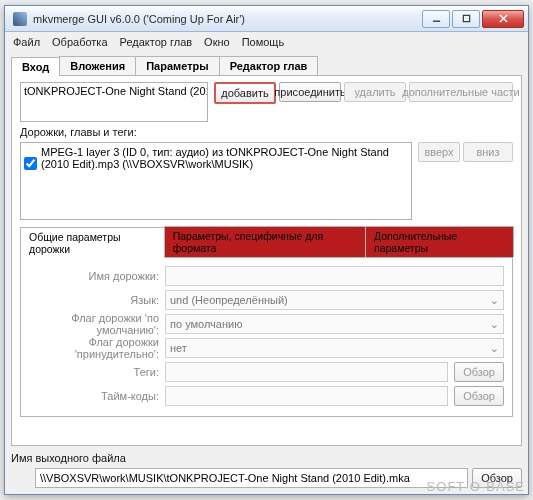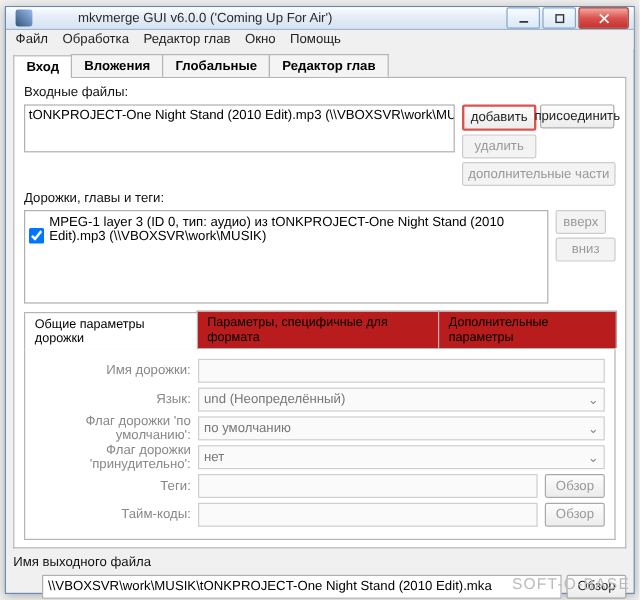--- a/index.html
+++ b/index.html
@@ -1,40 +1,40 @@
 <!DOCTYPE html>
 <html><head>
 <meta charset="utf-8">
 <style>
 * { box-sizing: border-box; margin: 0; padding: 0; font-family: "Segoe UI", Tahoma, sans-serif; font-size: 11px; }
 body { background: #eee; display: flex; align-items: center; justify-content: center; height: 500px; width: 533px; }
 .window { width: 525px; height: 490px; background: #f0f0f0; border: 1px solid #6a8ab0; box-shadow: 0 2px 8px rgba(0,0,0,.3); display: flex; flex-direction: column; }
 .titlebar { height: 26px; background: linear-gradient(#fdfeff,#e6eef8 40%,#d6e3f3); display: flex; align-items: center; padding: 0 4px 0 8px; border-bottom: 1px solid #9db6d6; }
 .titlebar .appicon { width: 14px; height: 14px; background: linear-gradient(45deg,#357,#9be); border-radius: 2px; margin-right: 6px; }
-.titlebar .title { flex: 1; color: #2a2a2a; margin-left: 32px; }
+.titlebar .title { flex: 1; color: #2a2a2a; }
 .winbtns { display: flex; gap: 0; }
 .winbtn { width: 28px; height: 18px; border: 1px solid #8aa5c6; background: linear-gradient(#f6fbff,#dbe8f7); display: flex; align-items: center; justify-content: center; border-radius: 2px; margin-left: 2px; }
 .winbtn.close { background: linear-gradient(#f5a9a0,#d9534f,#c9302c); border-color: #a03020; color: #fff; width: 42px; }
 .winbtn svg { width: 9px; height: 9px; }
 .winbtn.close svg { stroke: #fff; }
 .menubar { height: 20px; background: #f0f0f0; display: flex; align-items: center; padding: 0 2px; }
 .menubar > span { padding: 2px 6px; color: #222; cursor: default; }
 .client { flex: 1; padding: 4px 6px 6px 6px; display: flex; flex-direction: column; }
 .tabs { display: flex; border-bottom: 1px solid #b5b5b5; }
 .tab { padding: 3px 10px; border: 1px solid #b5b5b5; border-bottom: none; background: #f4f4f4; margin-right: -1px; cursor: default; font-weight: bold; }
 .tab.active { background: #fff; position: relative; top: 1px; }
 .tabbody { background: #fff; border: 1px solid #b5b5b5; border-top: none; flex: 1; padding: 6px 8px; display: flex; flex-direction: column; gap: 4px; }
 .label { color: #111; }
 .row { display: flex; gap: 6px; align-items: stretch; }
 .textarea, .trackbox { flex: 1; border: 1px solid #b0b0b0; background: #fff; font-size: 11px; }
 .textarea { height: 40px; padding: 2px 3px; white-space: nowrap; overflow: hidden; }
-.btncol { display: flex; flex-direction: column; gap: 3px; }
+.btncol { display: flex; gap: 3px; }
 .btncol .brow { display: flex; gap: 3px; }
 .btn { border: 1px solid #a9a9a9; background: linear-gradient(#fdfdfd,#ececec); color: #222; height: 20px; display: flex; align-items: center; justify-content: center; padding: 0 8px; cursor: default; border-radius: 2px; white-space: nowrap; }
-.btn.wide { width: 128px; }
+.btn.wide { width: 104px; }
 .btn.half { width: 62px; }
 .btn.disabled { color: #999; background: #f3f3f3; border-color: #ccc; }
 .btn.highlight { border: 2px solid #d9534f; height: 22px; }
 .trackbox { height: 78px; padding: 3px; }
 .trackitem { display: flex; align-items: flex-end; gap: 4px; }
 .trackitem input { margin: 0; }
 .subtabs { display: flex; border-bottom: 1px solid #b5b5b5; }
 .subtab { padding: 3px 8px; border: 1px solid #b5b5b5; border-bottom: none; background: #b91c1c; margin-right: -1px; font-size: 10.5px; }
 .subtab.active { background: #fff; position: relative; top: 1px; }
 .subtabbody { border: 1px solid #b5b5b5; border-top: none; background: #fff; padding: 7px 8px; }
@@ -80,26 +80,25 @@
     <span>Обработка</span>
     <span>Редактор глав</span>
     <span>Окно</span>
     <span>Помощь</span>
   </div>
 
   <div class="client">
     <div class="tabs">
       <div class="tab active">Вход</div>
       <div class="tab">Вложения</div>
-      <div class="tab">Глобальные</div>
+      <div class="tab">Параметры</div>
       <div class="tab">Редактор глав</div>
     </div>
 
     <div class="tabbody">
-      <div class="label">Входные файлы:</div>
       <div class="row">
         <div class="textarea"><span>tONKPROJECT-One Night Stand (2010 Edit).mp3 (\\VBOXSVR\work\MUSIK)</span></div>
         <div class="btncol">
           <div class="brow">
             <div class="btn half highlight">добавить</div>
             <div class="btn half">присоединить</div>
           </div>
           <div class="brow">
             <div class="btn half disabled">удалить</div>
           </div>

